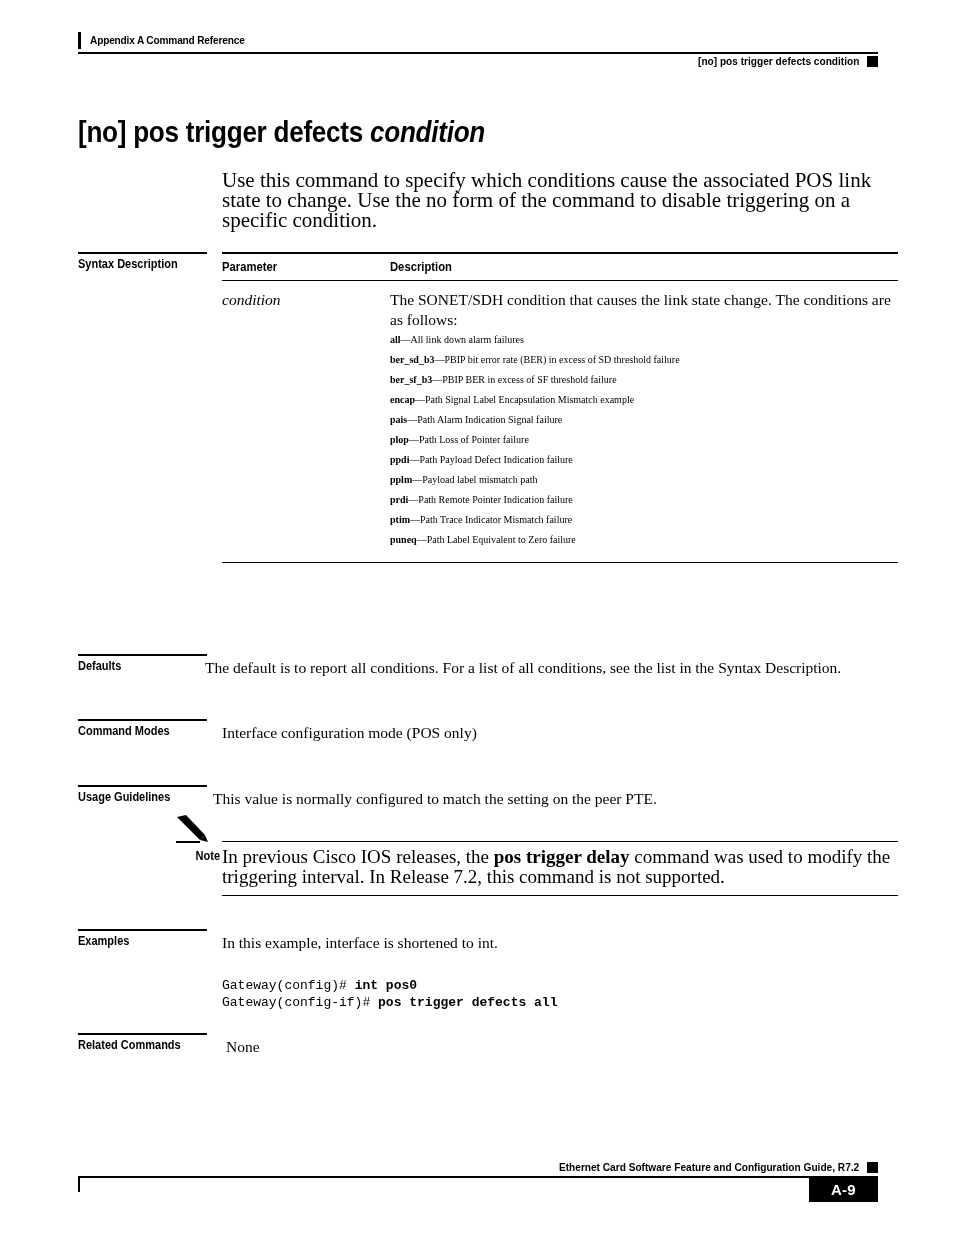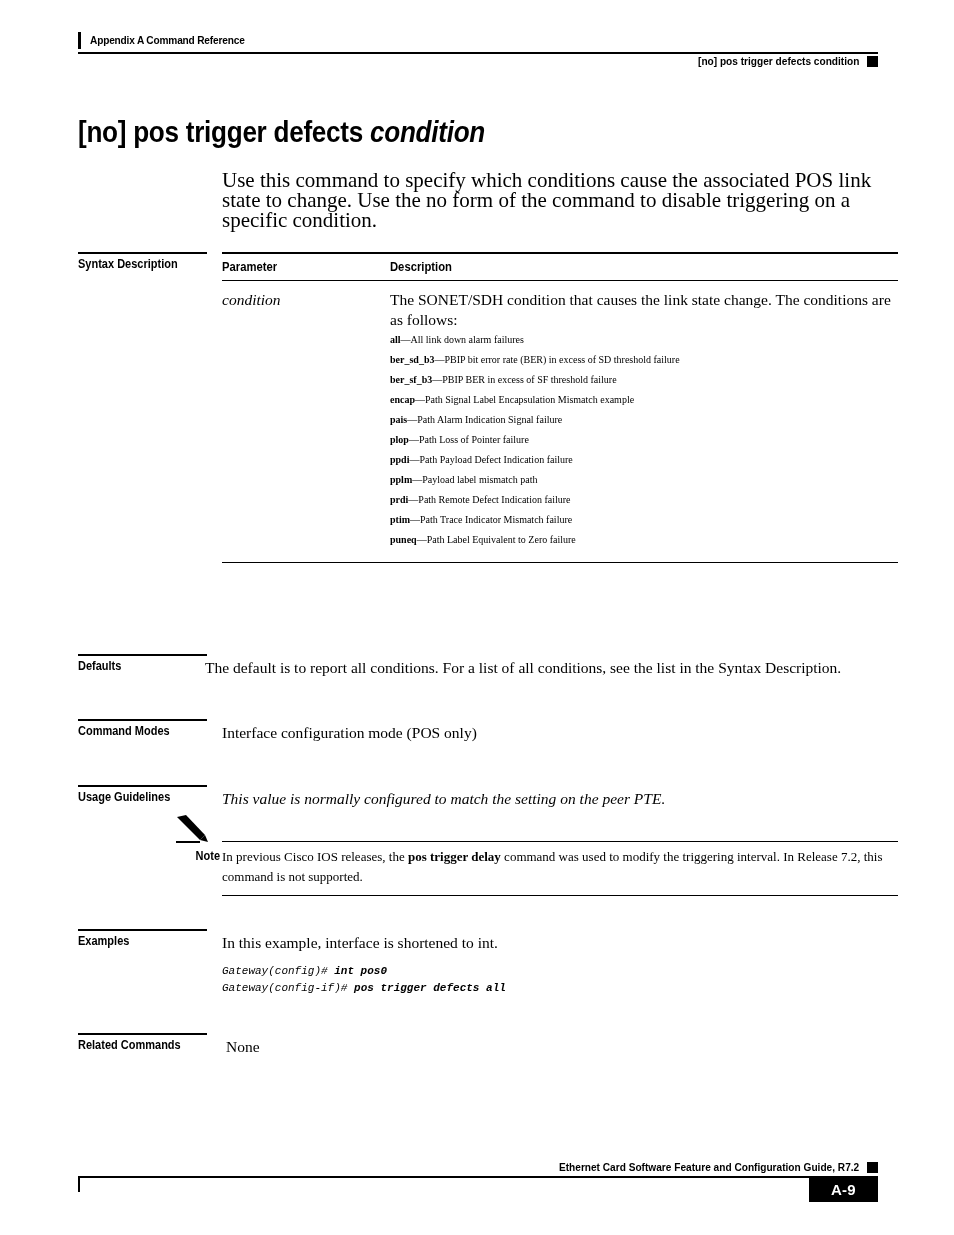--- a/index.html
+++ b/index.html
@@ -250,33 +250,32 @@
     top: 80px;
     width: 676px;
     height: 1px;
     background: #000;
   }
   .note-text {
     position: absolute;
     left: 144px;
     top: 32px;
     width: 676px;
-    font-size: 13px;
+    font-size: 19px;
     line-height: 20px;
   }
   .note-text b { font-weight: bold; }
 
   
   .code-block {
     font-family: "Liberation Mono", monospace;
-    font-size: 11px;
+    font-size: 13px;
     line-height: 17px;
-    margin-top: 10px;
+    margin-top: 24px;
     white-space: pre;
-    font-style: italic;
   }
   .code-block .cmd {
     font-weight: bold;
   }
 
   
   .footer {
     position: absolute;
     left: 78px;
     top: 1155px;
@@ -370,21 +369,21 @@
           <div class="desc-intro">The SONET/SDH condition that causes the link state change. The conditions are as follows:</div>
           <ul class="cond-list">
             <li class="cond-item"><span class="cond-term">all</span><span>—All link down alarm failures</span></li>
             <li class="cond-item"><span class="cond-term">ber_sd_b3</span><span>—PBIP bit error rate (BER) in excess of SD threshold failure</span></li>
             <li class="cond-item"><span class="cond-term">ber_sf_b3</span><span>—PBIP BER in excess of SF threshold failure</span></li>
             <li class="cond-item"><span class="cond-term">encap</span><span>—Path Signal Label Encapsulation Mismatch example</span></li>
             <li class="cond-item"><span class="cond-term">pais</span><span>—Path Alarm Indication Signal failure</span></li>
             <li class="cond-item"><span class="cond-term">plop</span><span>—Path Loss of Pointer failure</span></li>
             <li class="cond-item"><span class="cond-term">ppdi</span><span>—Path Payload Defect Indication failure</span></li>
             <li class="cond-item"><span class="cond-term">pplm</span><span>—Payload label mismatch path</span></li>
-            <li class="cond-item"><span class="cond-term">prdi</span><span>—Path Remote Defect Indication failure</span></li>
+            <li class="cond-item"><span class="cond-term">prdi</span><span>—Path Remote Pointer Indication failure</span></li>
             <li class="cond-item"><span class="cond-term">ptim</span><span>—Path Trace Indicator Mismatch failure</span></li>
             <li class="cond-item"><span class="cond-term">puneq</span><span>—Path Label Equivalent to Zero failure</span></li>
           </ul>
         </div>
       </div>
       <div class="tbl-rule"></div>
     </div>
   </div>
 
   <div class="section" style="top: 654px;">
@@ -395,21 +394,21 @@
 
   <div class="section" style="top: 719px;">
     <div class="section-label-rule"></div>
     <div class="section-label">Command Modes</div>
     <div class="section-body" style="left:144px; padding-top:4px;">Interface configuration mode (POS only)</div>
   </div>
 
   <div class="section" style="top: 785px;">
     <div class="section-label-rule"></div>
     <div class="section-label">Usage Guidelines</div>
-    <div class="section-body" style="left:144px; padding-top:4px;font-style:italic;">This value is normally configured to match the setting on the peer PTE.</div>
+    <div class="section-body" style="left:135px; padding-top:4px;">This value is normally configured to match the setting on the peer PTE.</div>
   </div>
 
   <div class="note-block" style="top: 815px;">
     <div class="note-icon-wrap">
       <svg width="34" height="28" viewBox="0 0 34 28" xmlns="http://www.w3.org/2000/svg">
 
         <polygon points="2,2 11,0 30,20 25,25" fill="#000000"></polygon>
 
         <polygon points="25,25 30,20 33,27" fill="#000000"></polygon>
 

